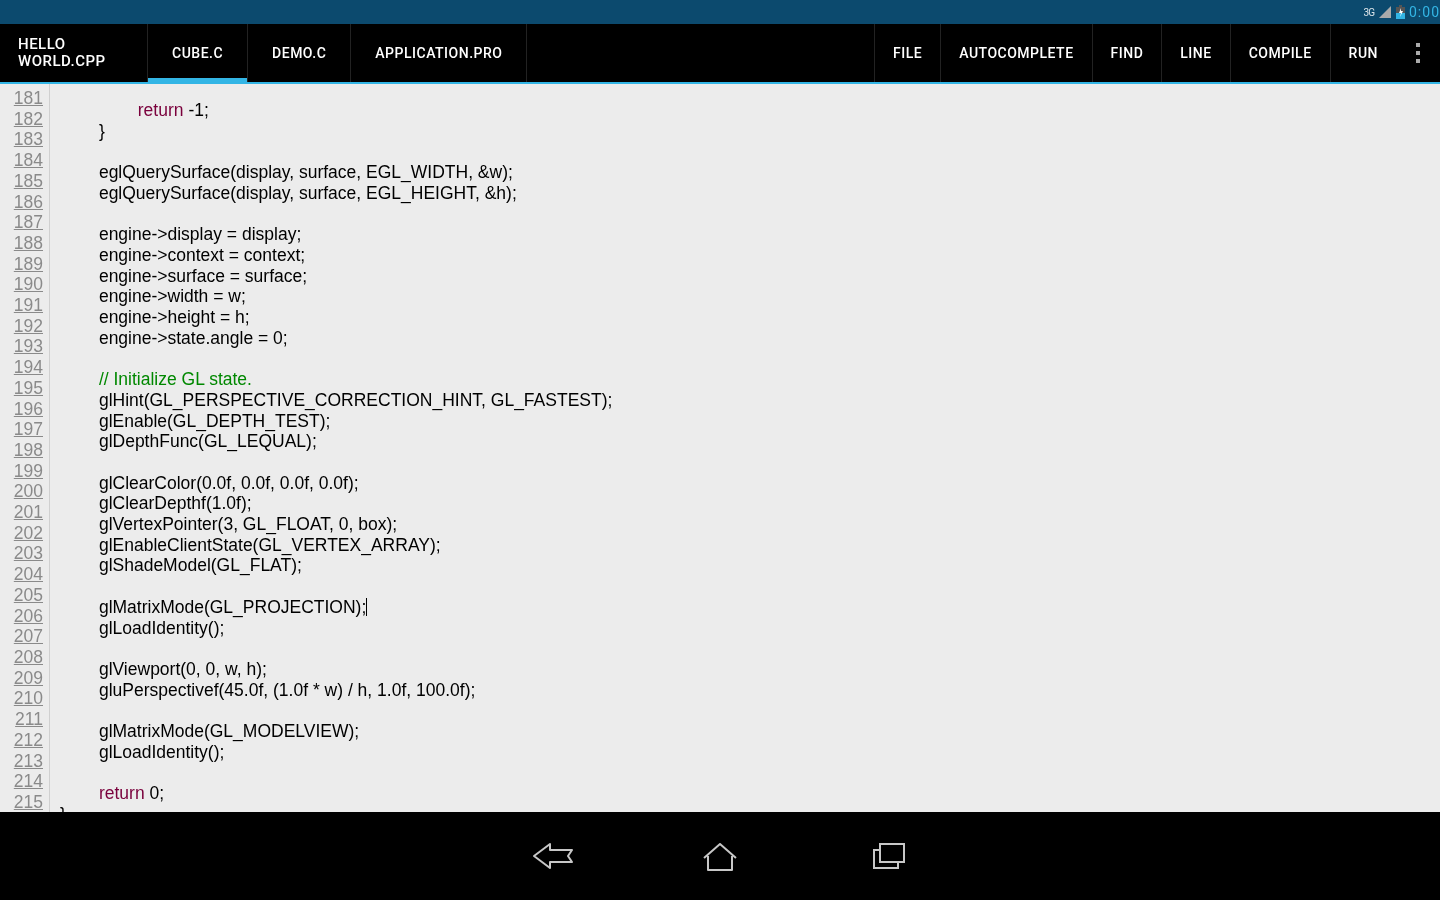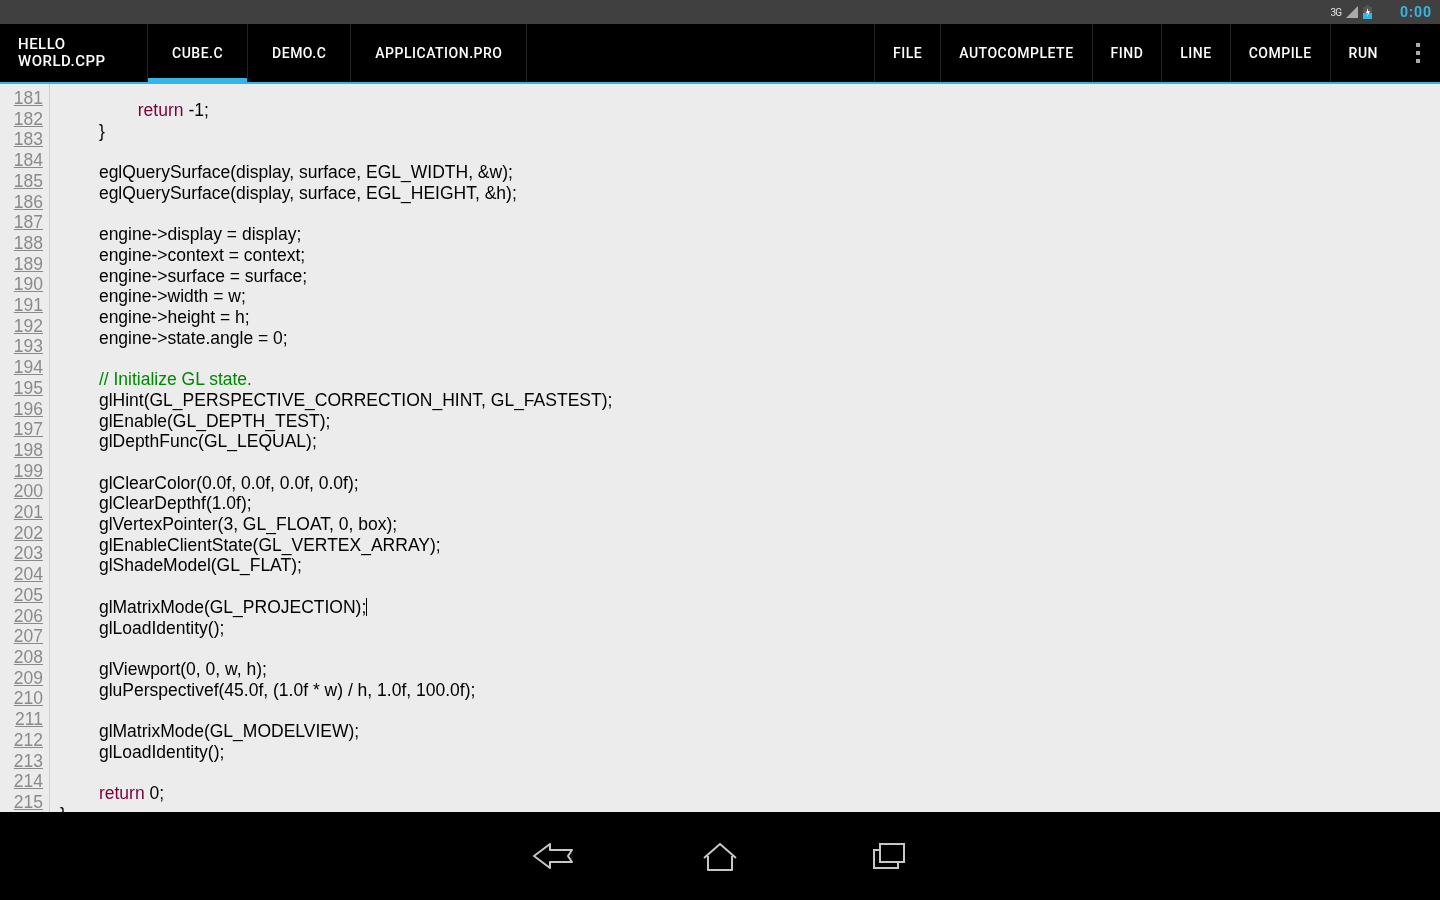--- a/index.html
+++ b/index.html
@@ -1,22 +1,22 @@
 <!DOCTYPE html>
 <html><head>
 <meta charset="utf-8">
 <style>
   * { margin: 0; padding: 0; box-sizing: border-box; }
   html, body { width: 1440px; height: 900px; overflow: hidden; font-family: "Roboto", "Helvetica Neue", Arial, sans-serif; background: #000; }
   .status-bar {
-    height: 24px; background: #404040; color: #fff; display: flex; justify-content: flex-end;
-    align-items: center; padding-right: 8px; font-size: 14px; gap: 4px; text-align: center;
+    height: 24px; background: #0c4a6e; color: #fff; display: flex; justify-content: flex-end;
+    align-items: center; font-size: 14px; gap: 4px; text-align: center;
   }
   .status-bar .sig { font-size: 10px; letter-spacing: -1px; opacity: .85; }
-  .status-bar .clock { color: #33b5e5; font-weight: 700; letter-spacing: 1px; margin-left: 24px; }
+  .status-bar .clock { color: #33b5e5; font-weight: 400; letter-spacing: 1px; }
   .status-bar svg { display: block; }
   .action-bar {
     height: 60px; background: #000; display: flex; align-items: stretch; color: #fff;
     border-bottom: 2px solid #33b5e5;
   }
   .app-title {
     width: 148px; display: flex; flex-direction: column; justify-content: center;
     padding-left: 18px; font-size: 15px; font-weight: 500; letter-spacing: .5px; line-height: 1.15;
     border-right: 1px solid #222;
   }

